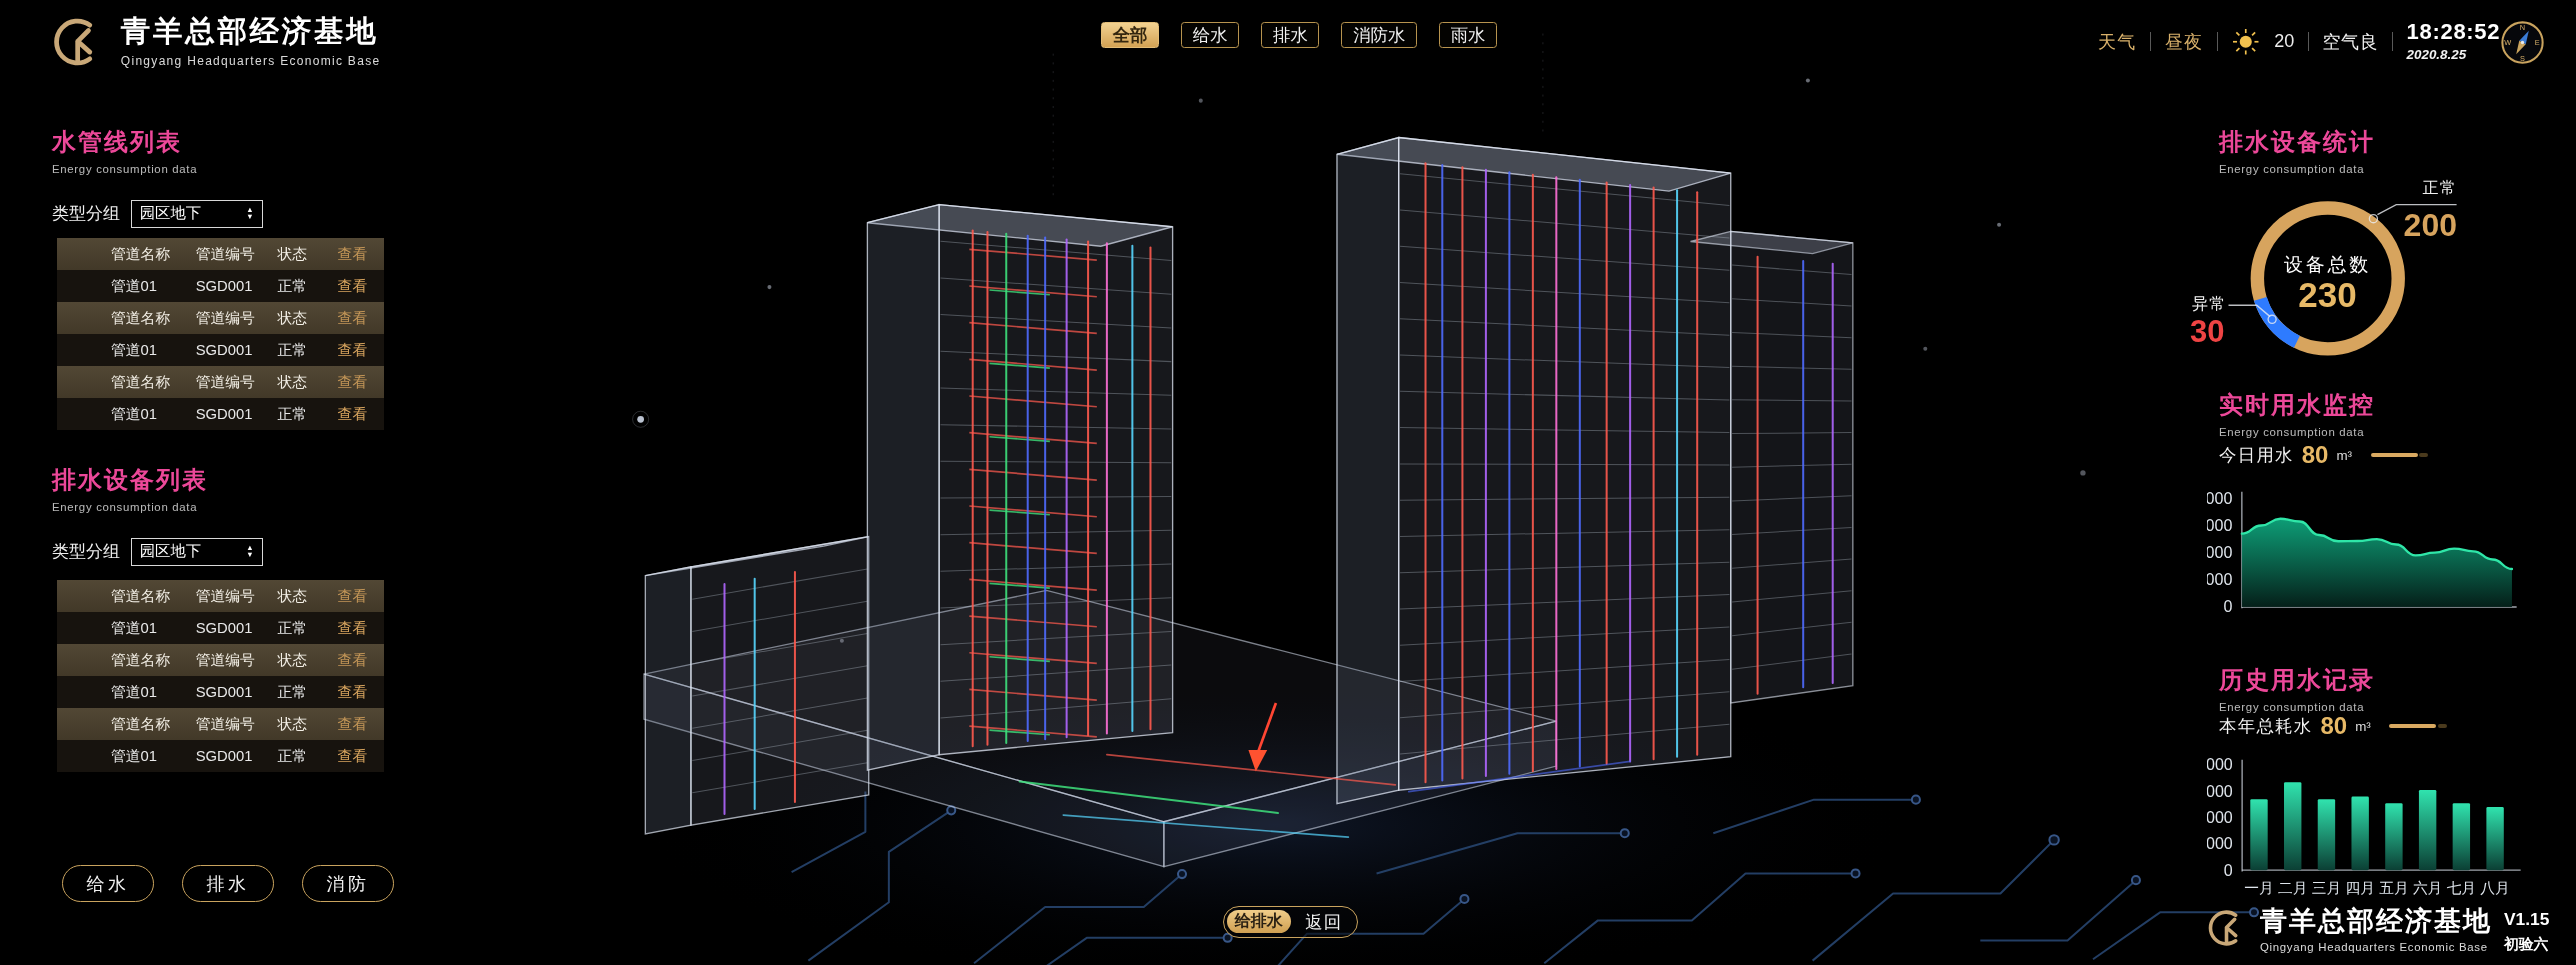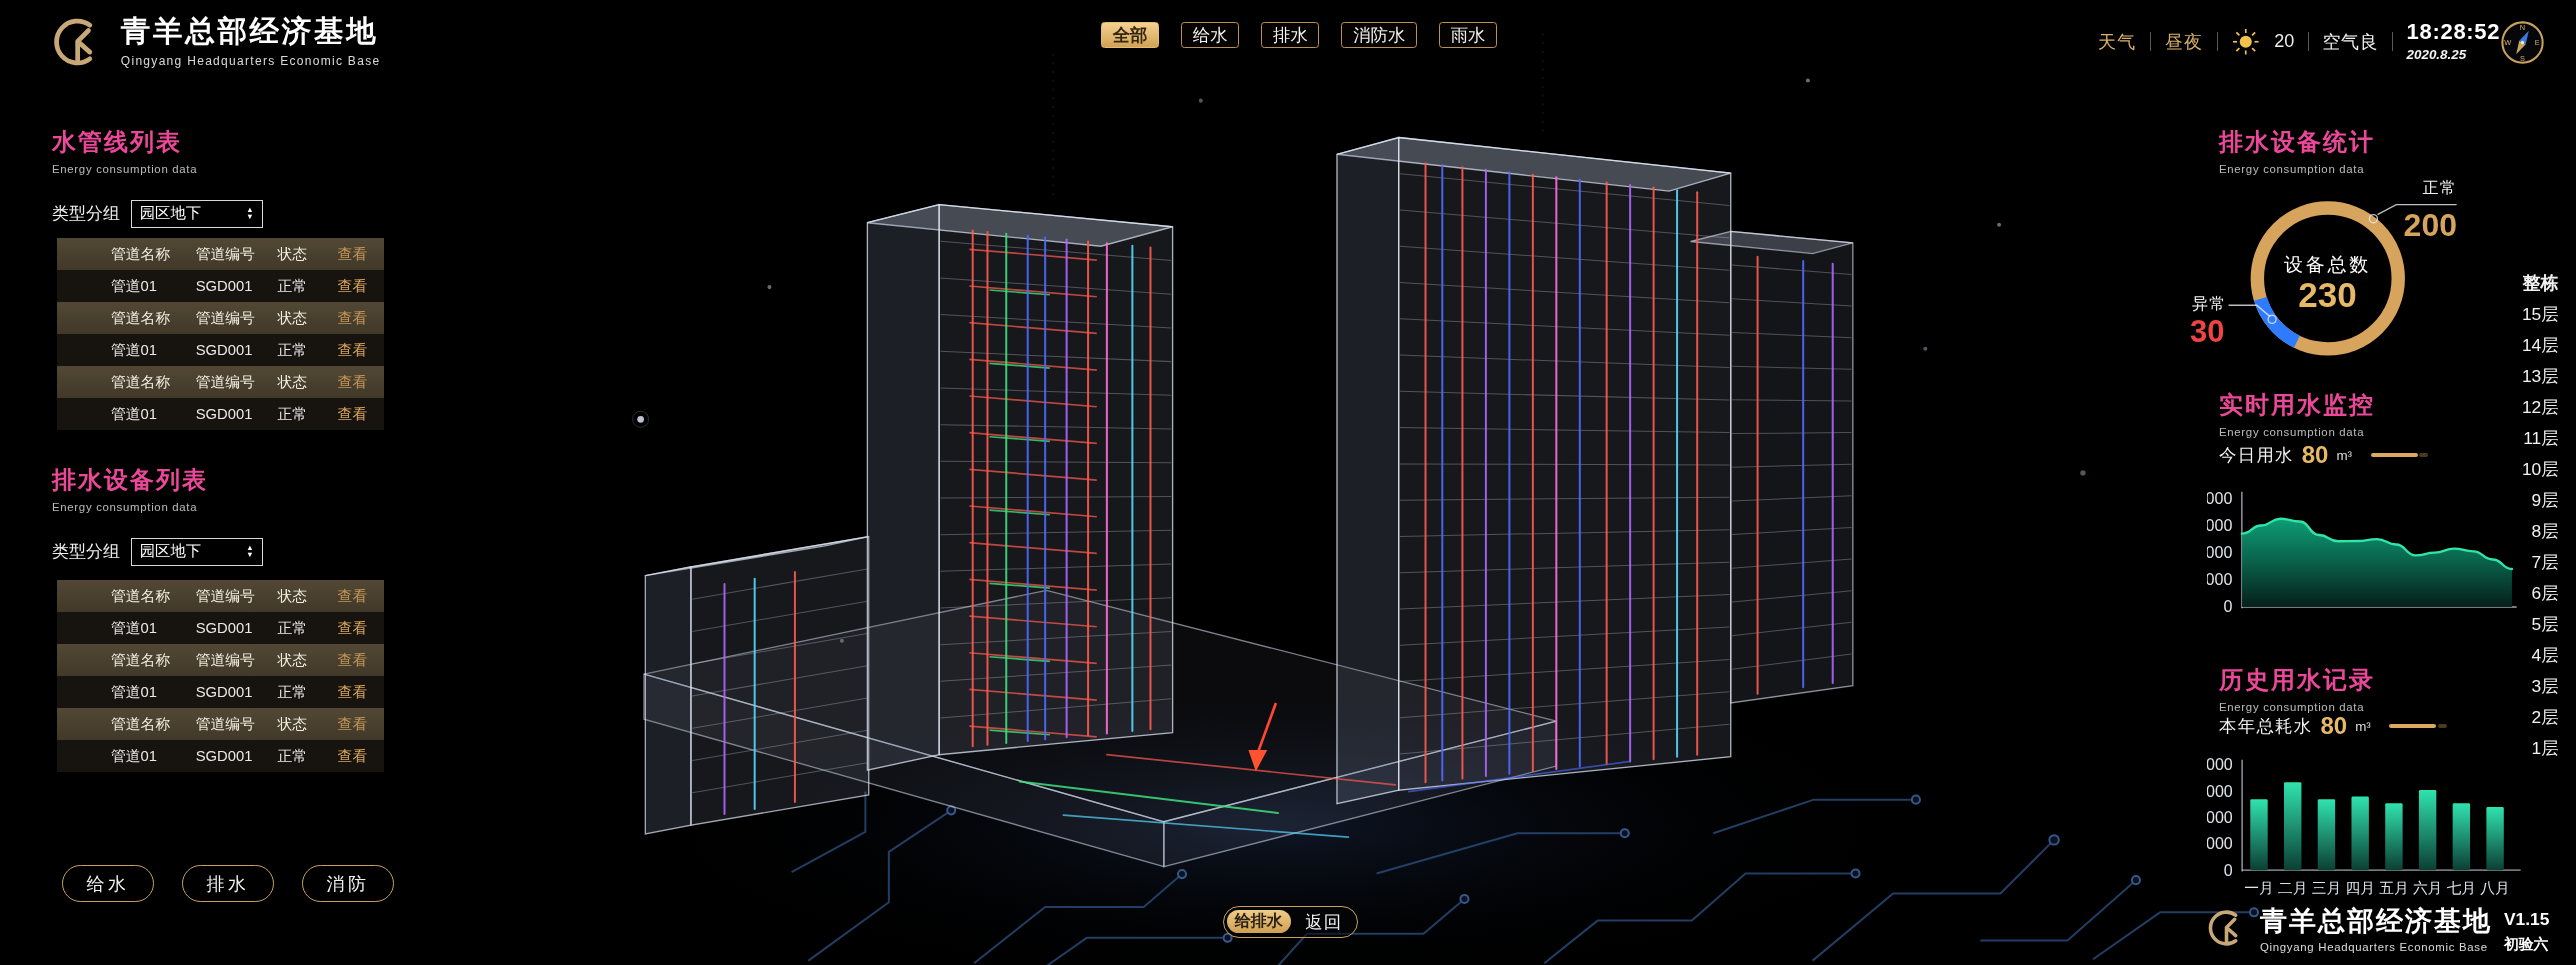--- a/index.html
+++ b/index.html
@@ -468,38 +468,20 @@
     <div class="panel-title">排水设备统计</div>
     <div class="panel-sub">Energy consumption data</div>
   </div>
   <div class="abs z3 donut-center-label">设备总数</div>
   <div class="abs z3 donut-center-value">230</div>
   <div class="abs z3 normal-label">正常</div>
   <div class="abs z3 normal-value">200</div>
   <div class="abs z3 abnormal-label">异常</div>
   <div class="abs z3 abnormal-value">30</div>
 
-  <div id="floor-list" class="abs z3">
-      <div class="floor first">整栋</div>
-      <div class="floor">15层</div>
-      <div class="floor">14层</div>
-      <div class="floor">13层</div>
-      <div class="floor">12层</div>
-      <div class="floor">11层</div>
-      <div class="floor">10层</div>
-      <div class="floor">9层</div>
-      <div class="floor">8层</div>
-      <div class="floor">7层</div>
-      <div class="floor">6层</div>
-      <div class="floor">5层</div>
-      <div class="floor">4层</div>
-      <div class="floor">3层</div>
-      <div class="floor">2层</div>
-      <div class="floor">1层</div>
-    </div>
 
   <div class="abs z3" style="left:2219px;top:389px">
     <div class="panel-title">实时用水监控</div>
     <div class="panel-sub">Energy consumption data</div>
   </div>
   <div class="abs z3 metric-row" style="left:2219px;top:441px">
     <span class="metric-label">今日用水</span>
     <span class="metric-value">80</span>
     <span class="metric-unit">m³</span>
     <span class="gold-bar">

